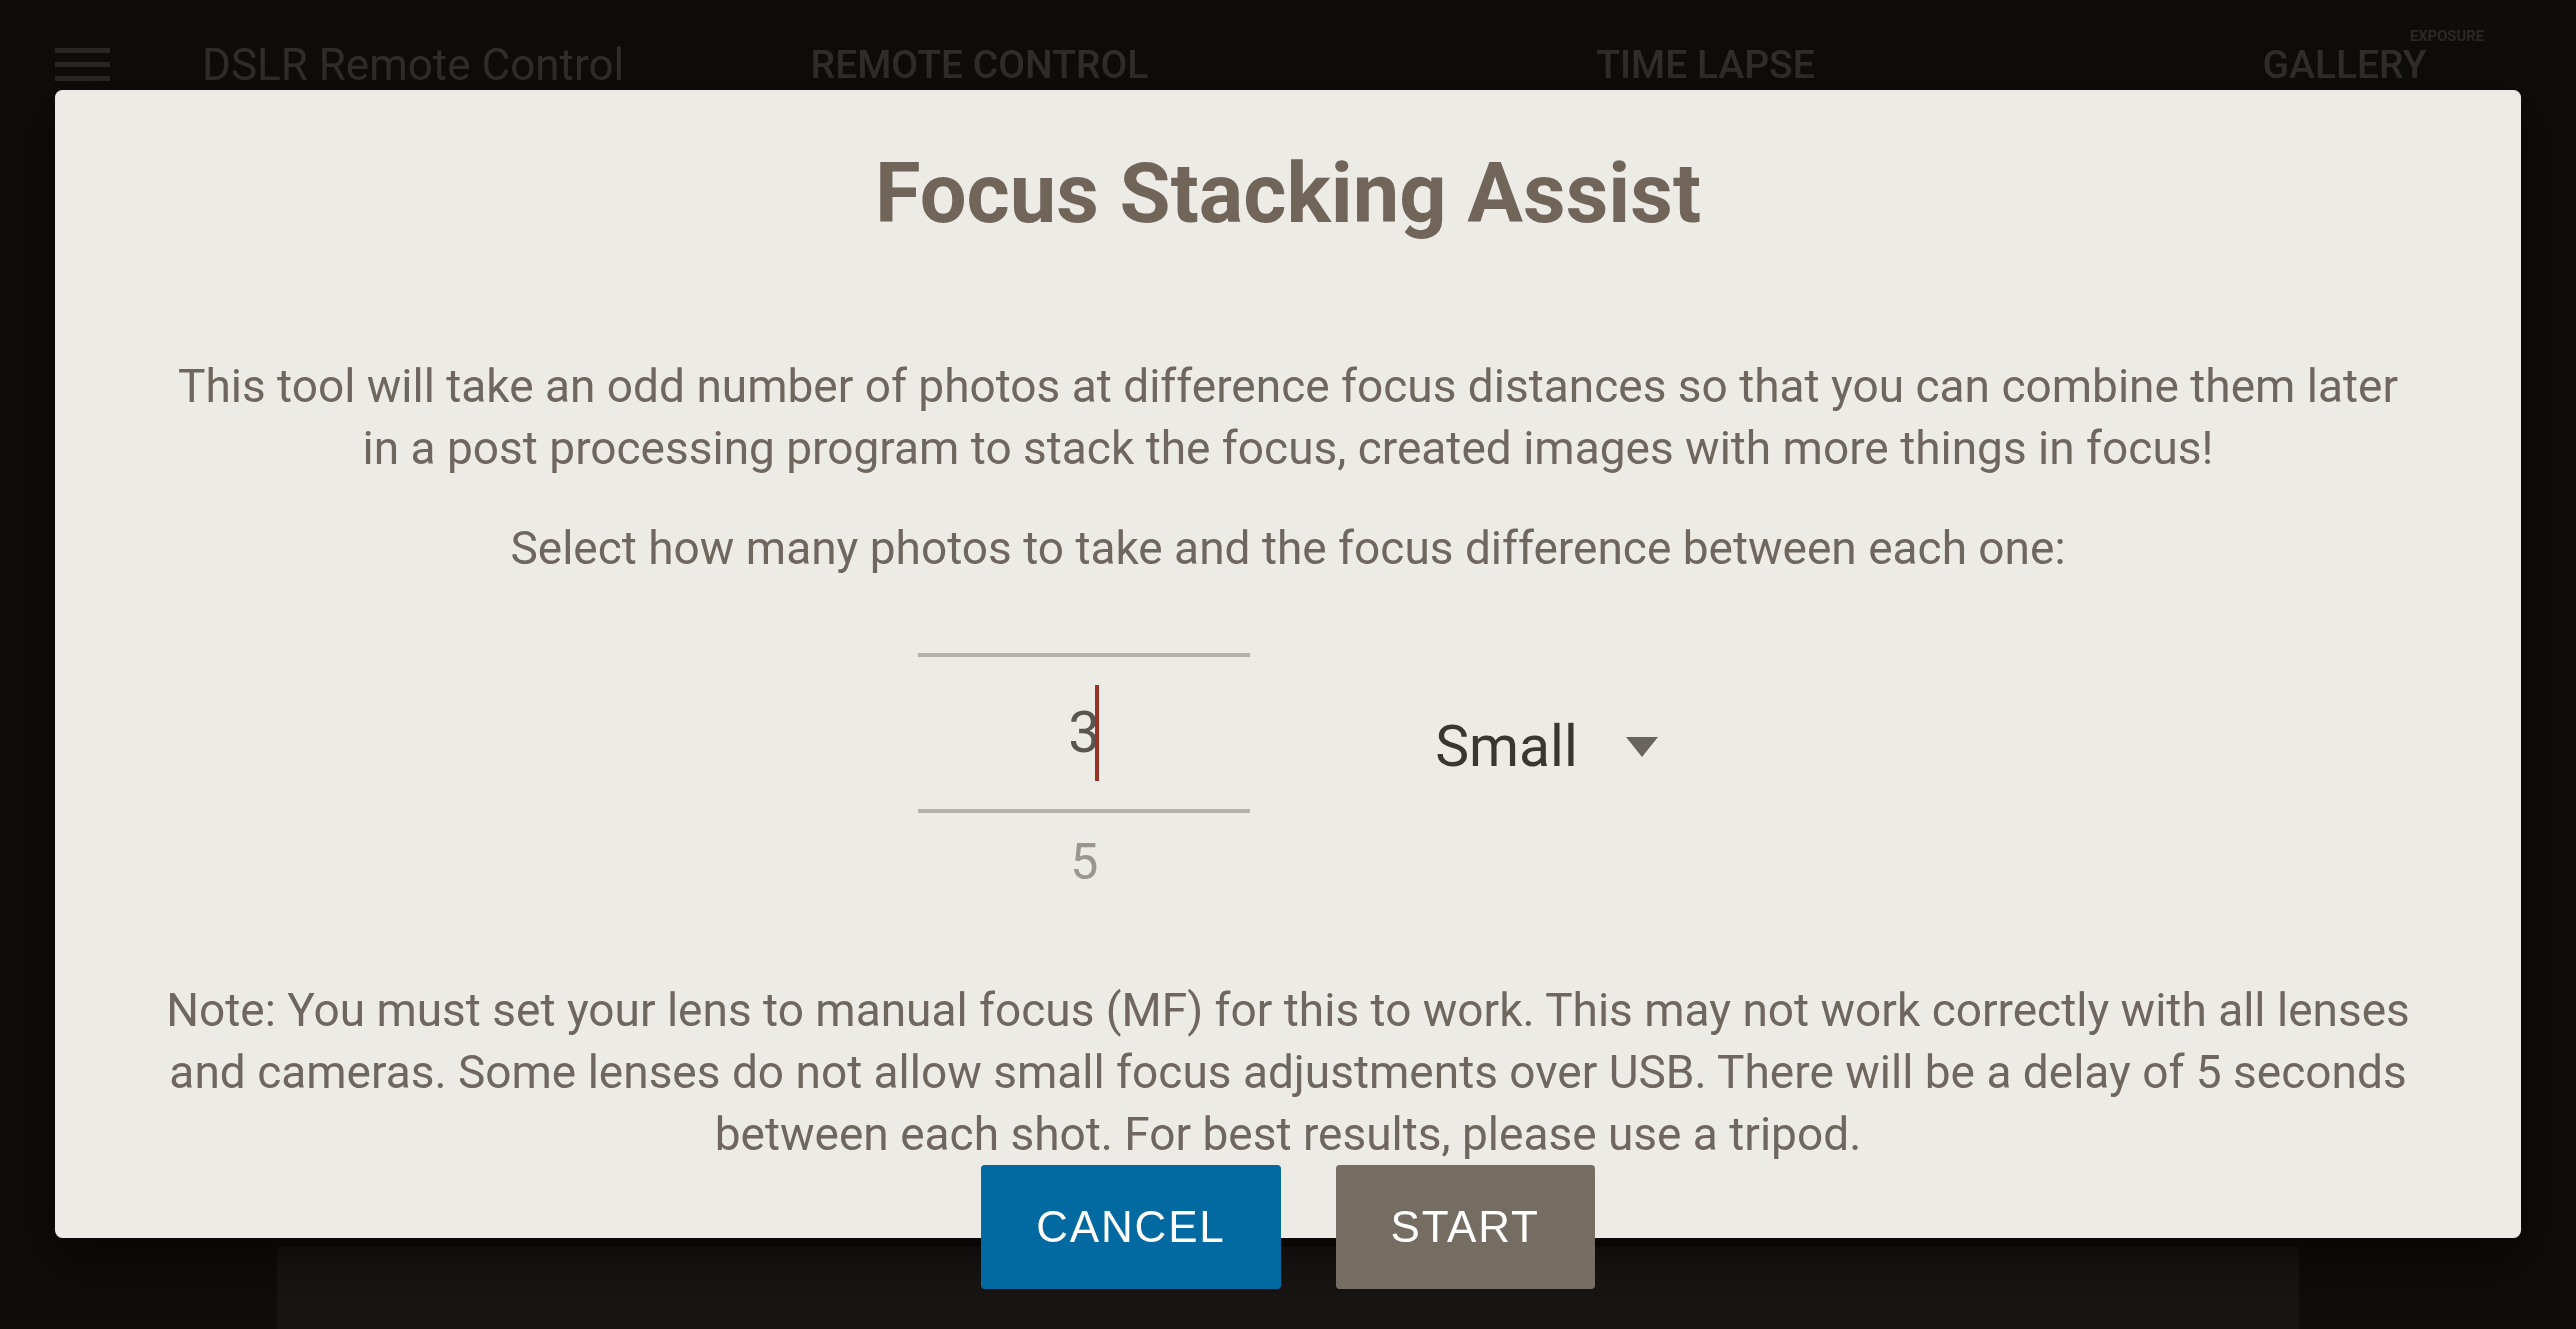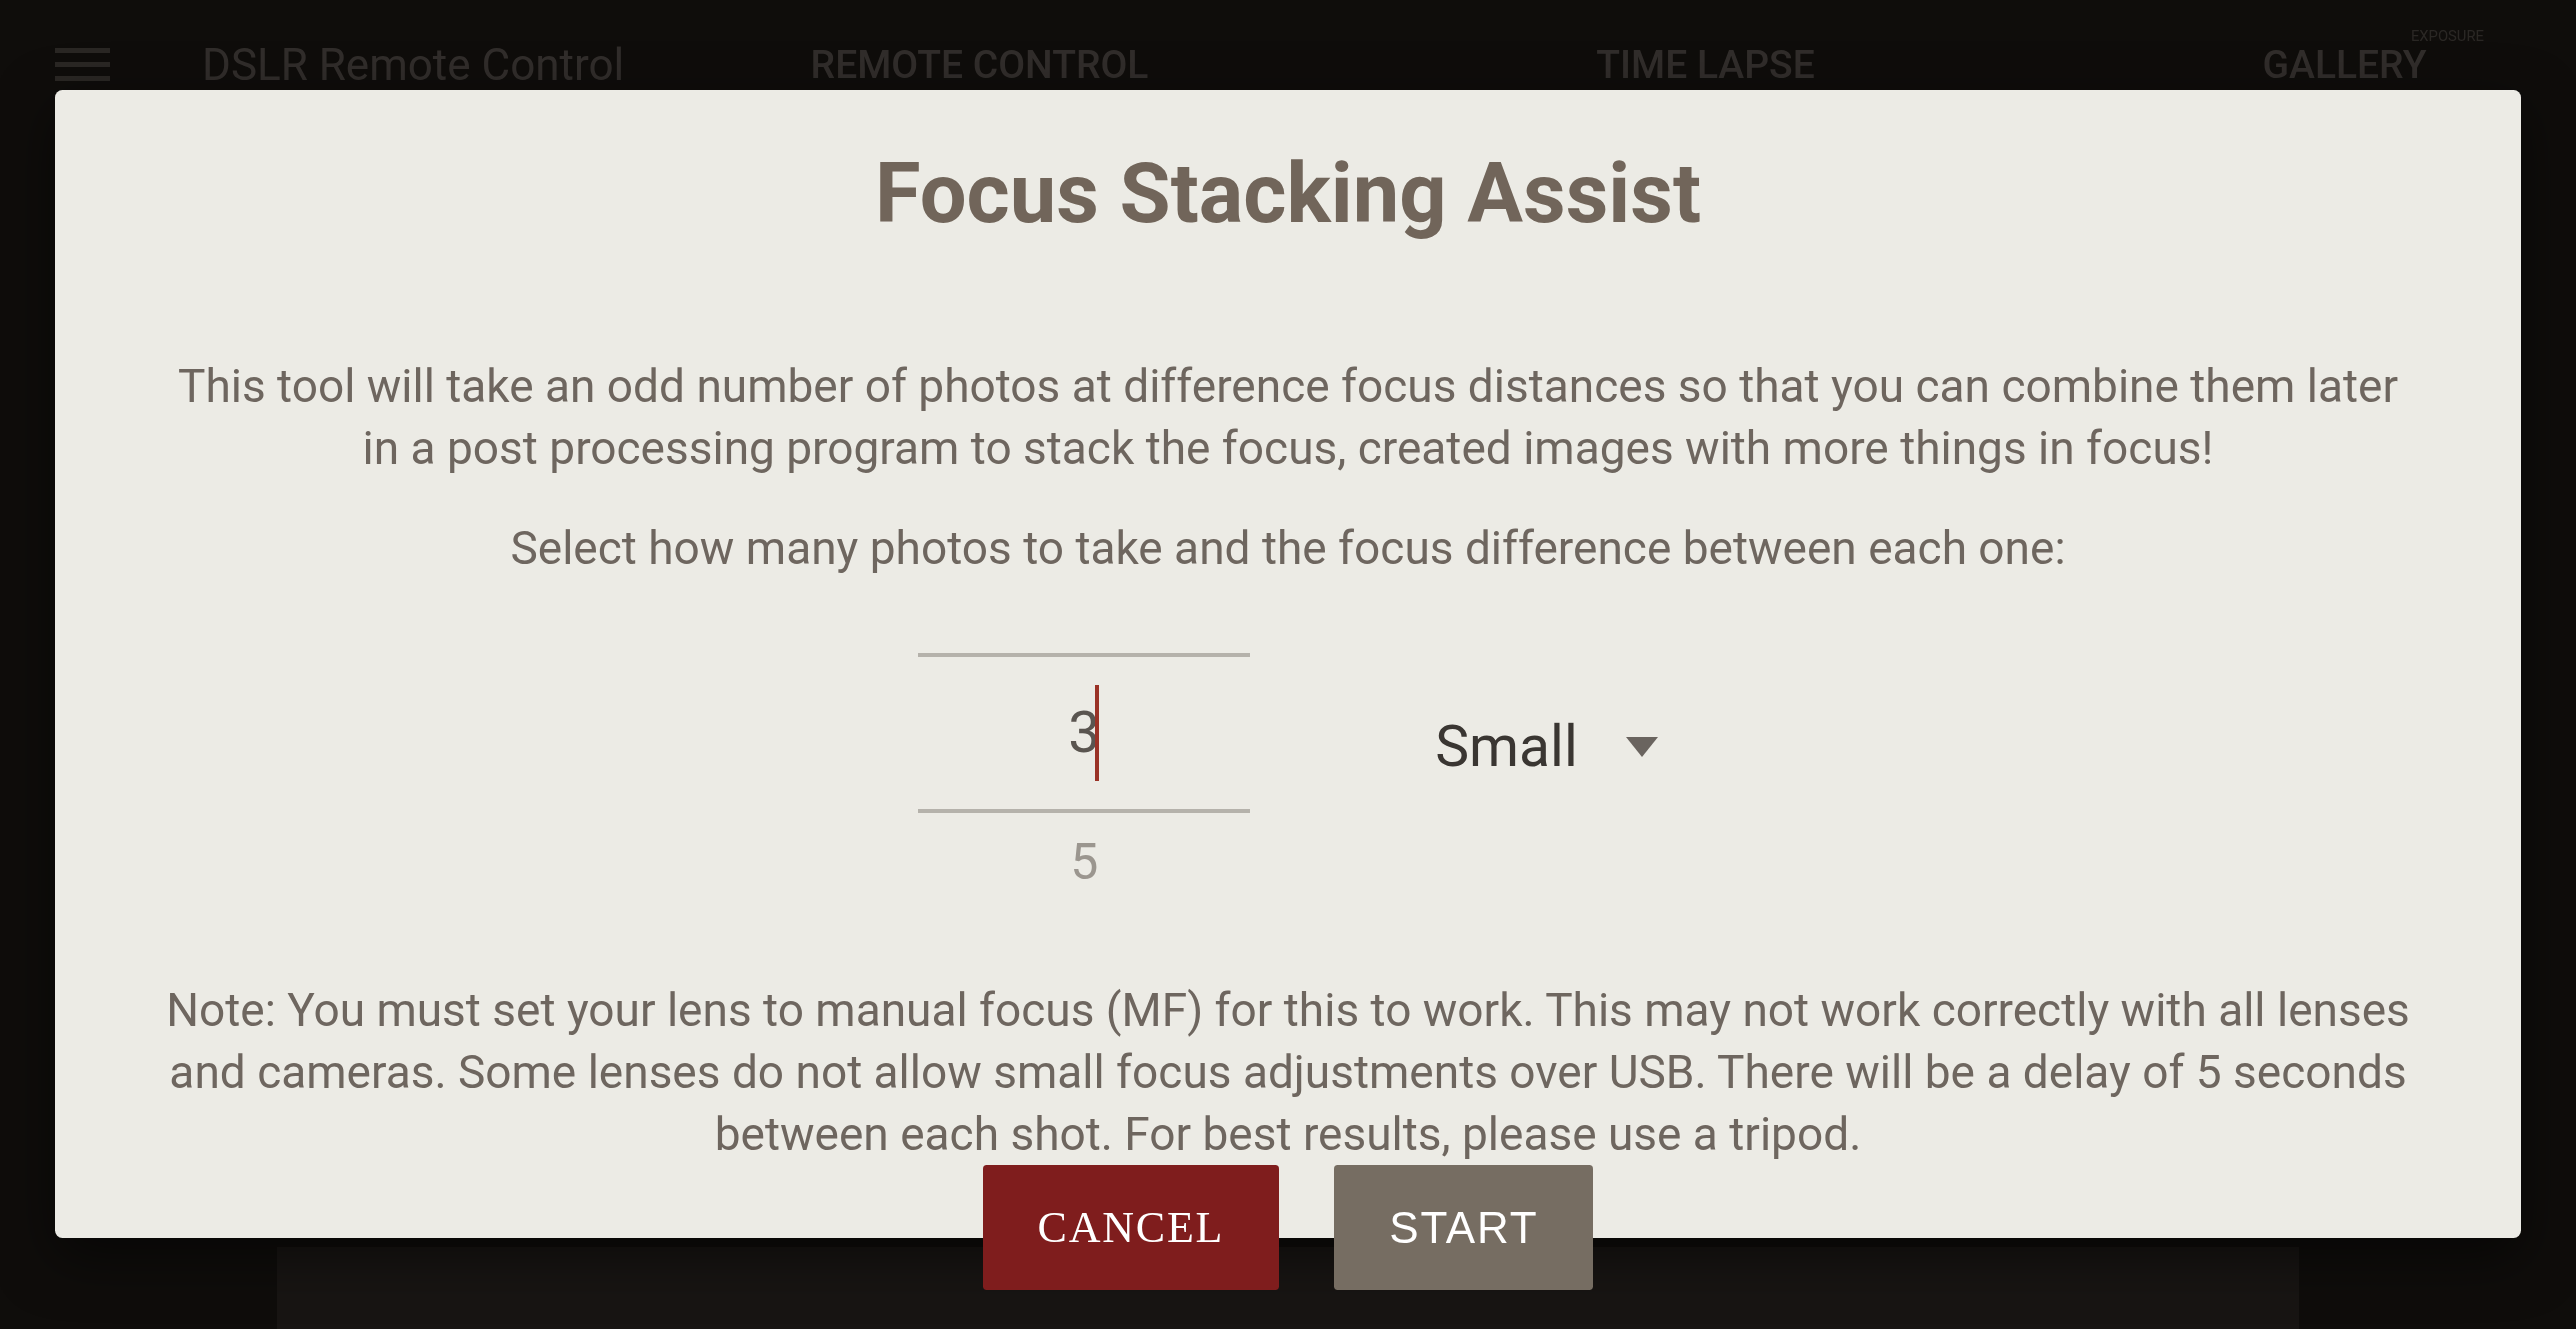--- a/index.html
+++ b/index.html
@@ -64,20 +64,21 @@
       white-space: nowrap;
       text-align: right;
     }
 
     .bg-tab-right {
       position: absolute;
       right: 92px;
       top: 28px;
       text-align: right;
       line-height: 1.2;
+      font-weight: bold;
     }
 
     .dialog-overlay {
       position: absolute;
       inset: 0;
       background: rgba(0, 0, 0, 0.4);
     }
 
     .dialog-card {
       position: absolute;
@@ -219,22 +220,21 @@
       letter-spacing: 1.8px;
       padding: 37px 55px;
       border: none;
       cursor: pointer;
       color: #fff;
       border-radius: 3.7px;
       min-width: 259px;
     }
 
     .btn-cancel {
-      background: #7f1d1d;
-      font-family: Liberation Serif, serif;
+      background: #0369a1;
     }
 
     .btn-start {
       background: #766d62;
     }
 
     .bottom-shadow {
       position: absolute;
       bottom: 0;
       left: 277px;

